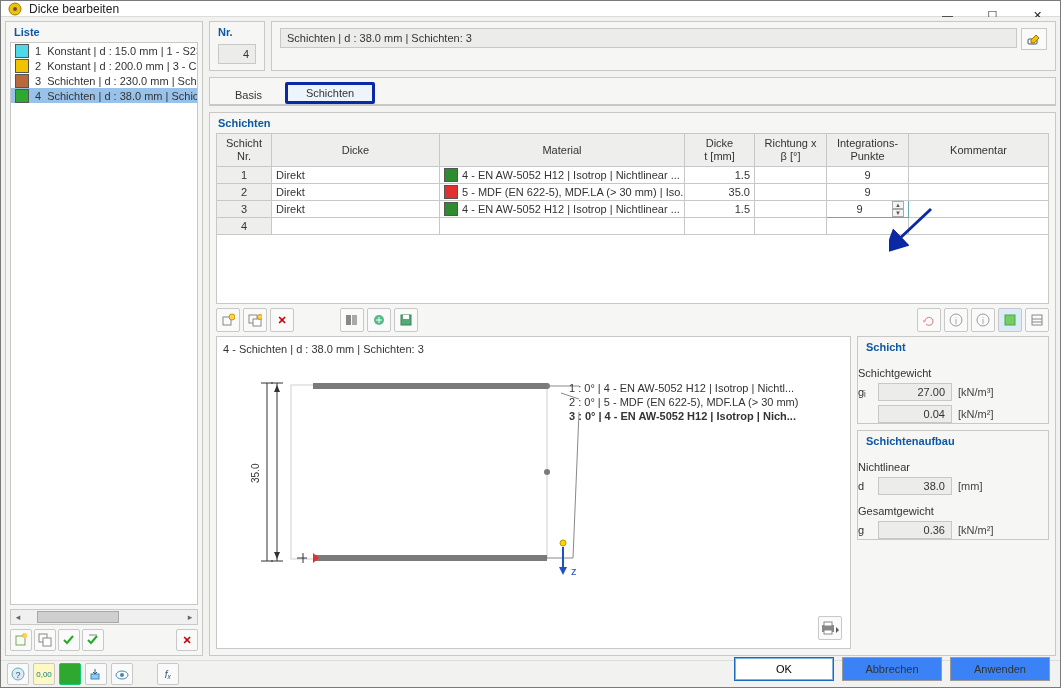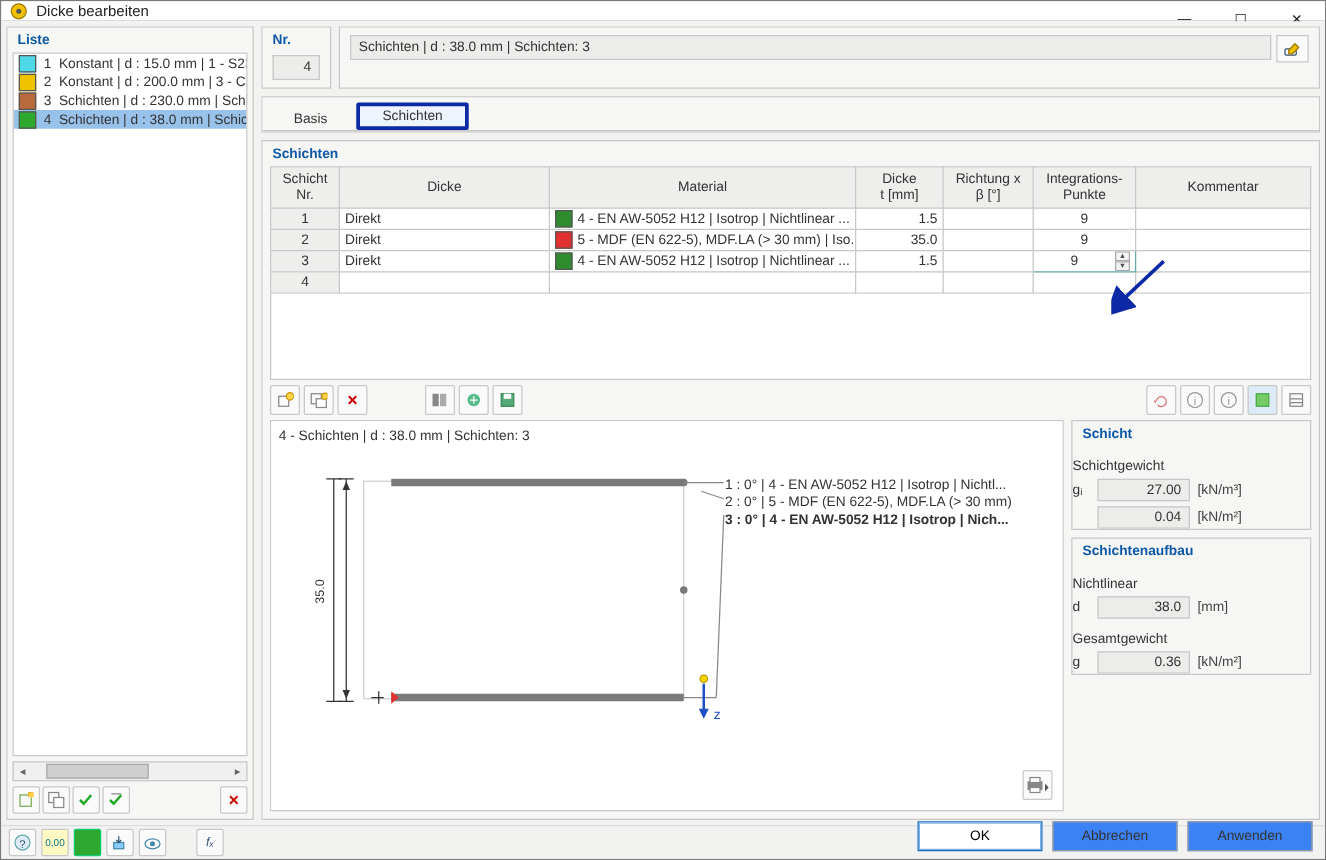--- a/index.html
+++ b/index.html
@@ -94,21 +94,21 @@
   .preview-group .content{height:260px;background:#fff;position:relative;padding:6px;}
   .preview-title{color:#333;font-size:11px;margin-bottom:4px;}
   .side{width:192px;display:flex;flex-direction:column;gap:6px;}
   .kv-row{display:flex;align-items:center;gap:6px;margin-top:4px;}
   .kv-row .lbl{width:14px;}
   .kv-row .unit{color:#444;font-size:11px;}
   .val-box{background:#ececea;border:1px solid var(--border);padding:2px 6px;text-align:right;height:18px;box-sizing:border-box;font-size:11px;width:74px;}
   .side .group .head{font-size:11px;}
   .side-label{margin-top:14px;font-size:11px;color:#333;}
   
-  .pv-labels{position:absolute;left:363px;top:44px;font-size:11px;color:#333;line-height:14px;width:260px;}
+  .pv-labels{position:absolute;left:352px;top:44px;font-size:11px;color:#333;line-height:14px;width:260px;}
   .pv-labels .bold{font-weight:bold;}
   .print-btn{position:absolute;right:8px;bottom:8px;}
   
   .statusbar{height:26px;border-top:1px solid var(--border-light);display:flex;align-items:center;padding:0 6px;gap:4px;background:var(--bg-panel);}
   .footer-buttons{position:absolute;right:10px;bottom:6px;display:flex;gap:8px;}
   .btn{min-width:78px;height:22px;border:1px solid var(--border-dark);background:#3b82f6;display:flex;align-items:center;justify-content:center;font-size:11px;padding:0 10px;}
   .btn.primary{border:1px solid #196bbf;background:#fff;color:#000;box-shadow:0 0 0 1px #7fb2e2 inset;}
   
   .annot-arrow{position:absolute;right:116px;top:90px;pointer-events:none;}
   

